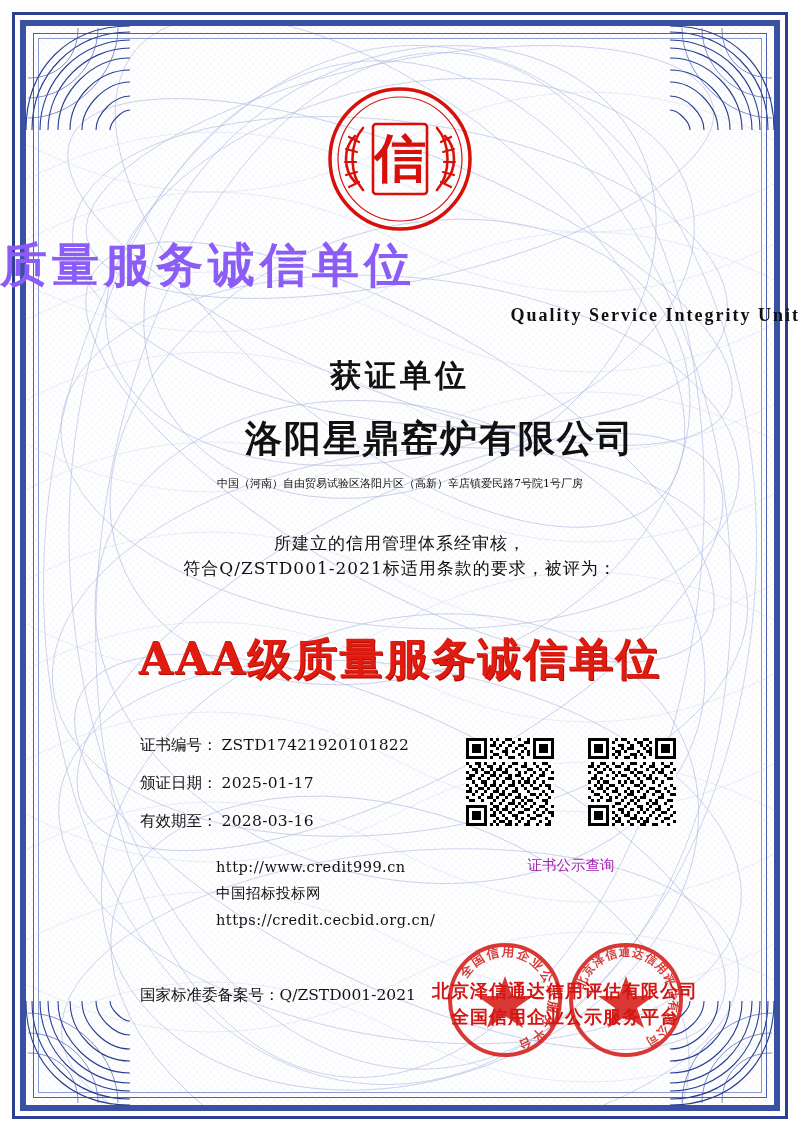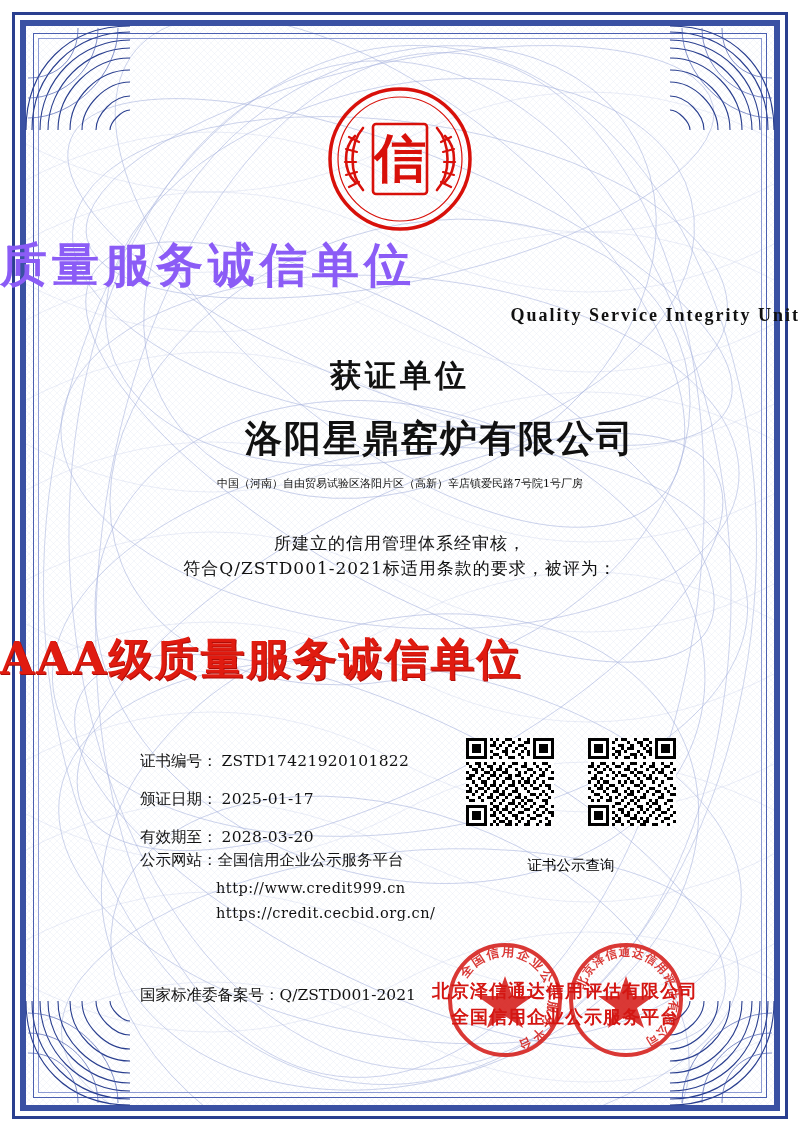--- a/index.html
+++ b/index.html
@@ -166,38 +166,38 @@
     font-size: 17px;
     color: #111111;
     letter-spacing: 1px;
     font-family: "DejaVu Serif", "Liberation Serif", serif;
   }
 
   .award {
     position: absolute;
     top: 630px;
     width: 100%;
+    text-align: center;
     font-size: 44px;
     font-weight: bold;
     letter-spacing: 2px;
     color: #e01b10;
     font-family: "DejaVu Serif", "Liberation Serif", serif;
     text-shadow: 1px 1px 0 #b00c06;
   }
 
   
   .details {
     position: absolute;
     left: 140px;
     top: 735px;
     width: 330px;
     font-size: 15.5px;
     color: #111111;
     font-family: "DejaVu Serif", "Liberation Serif", serif;
-    margin-top: 16px;
   }
   .det-row {
     display: flex;
     align-items: baseline;
     margin-bottom: 17px;
     white-space: nowrap;
   }
   .det-label { }
   .det-value { margin-left: 4px; letter-spacing: 0.3px; }
 
@@ -235,21 +235,21 @@
   }
   .qr1 { left: 466px; top: 738px; }
   .qr2 { left: 588px; top: 738px; }
   .qr-caption {
     position: absolute;
     left: 466px;
     top: 856px;
     width: 210px;
     text-align: center;
     font-size: 14.5px;
-    color: #000000;
+    color: #a21caf;
     font-family: "DejaVu Serif", "Liberation Serif", serif;
   }
 
   
   .seal {
     position: absolute;
     width: 120px; height: 120px;
   }
   .seal1 { left: 445px; top: 940px; }
   .seal2 { left: 566px; top: 940px; }
@@ -457,29 +457,27 @@
       <div class="det-row">
         <span class="det-label">证书编号：</span>
         <span class="det-value">ZSTD17421920101822</span>
       </div>
       <div class="det-row">
         <span class="det-label">颁证日期：</span>
         <span class="det-value">2025-01-17</span>
       </div>
       <div class="det-row">
         <span class="det-label">有效期至：</span>
-        <span class="det-value">2028-03-20</span>
+        <span class="det-value">2028-03-16</span>
       </div>
     </div>
 
     <div class="site-block">
-      <div class="site-row1">
-        <span>公示网站：</span><span>全国信用企业公示服务平台</span>
-      </div>
       <div class="site-sub">http://www.credit999.cn</div>
+      <div class="site-sub">中国招标投标网</div>
       <div class="site-sub">https://credit.cecbid.org.cn/</div>
     </div>
 
     <div class="record">
       <span>国家标准委备案号：</span><span>Q/ZSTD001-2021</span>
     </div>
 
     <div class="qr qr1">
       <svg width="88" height="88" viewBox="0 0 29 29" xmlns="http://www.w3.org/2000/svg" shape-rendering="crispEdges">
         <rect width="29" height="29" fill="#ffffff"></rect>

